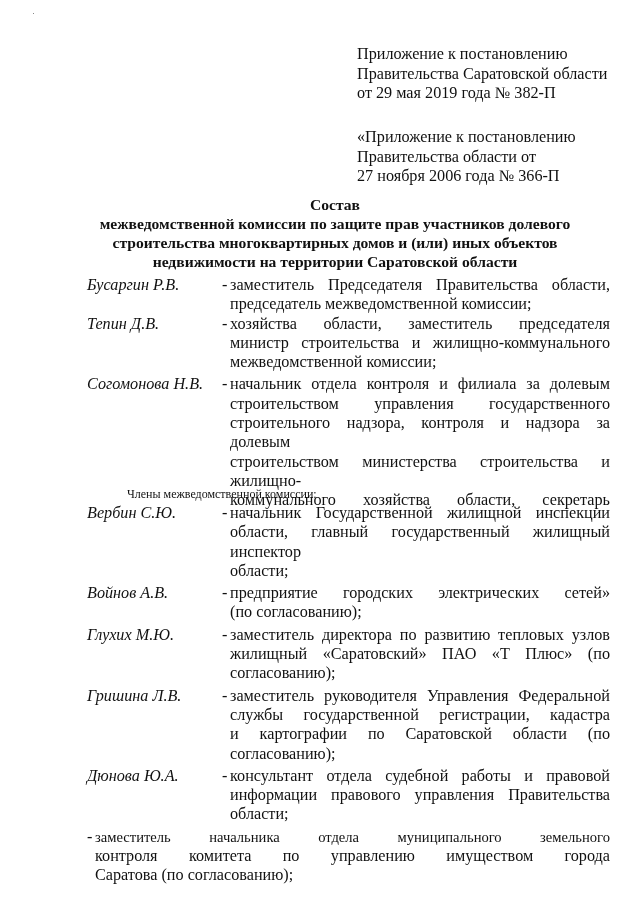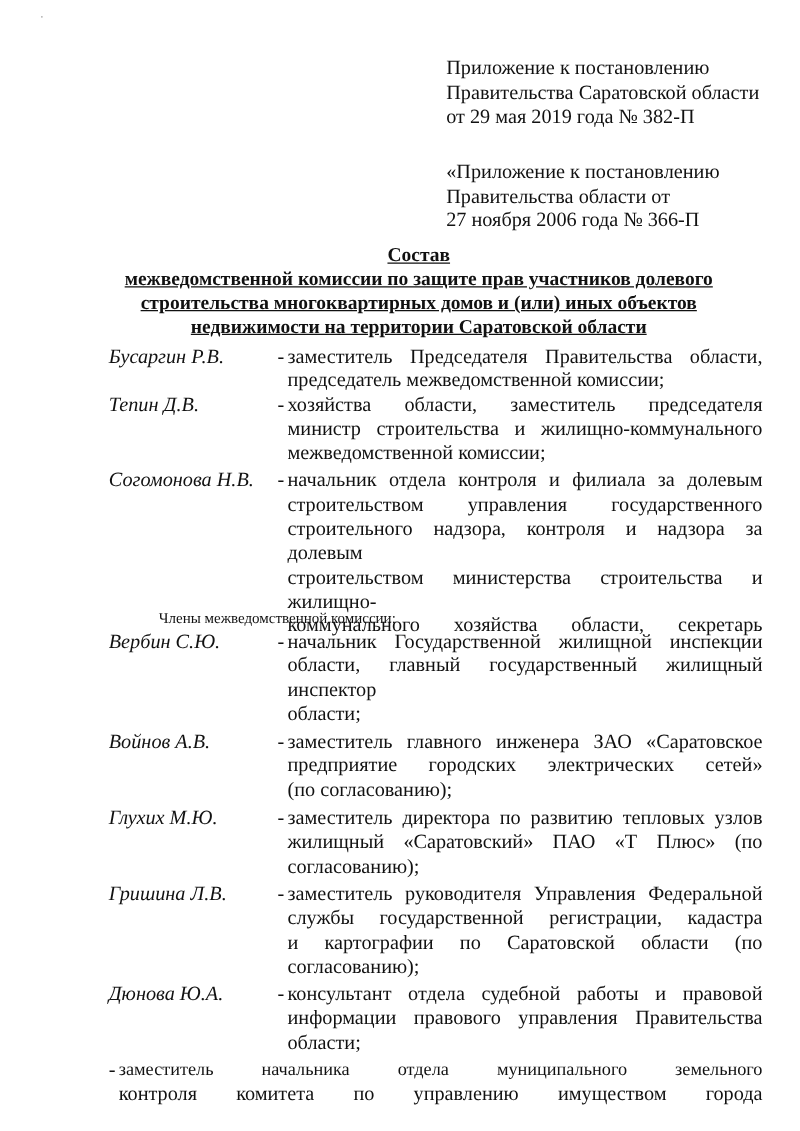--- a/index.html
+++ b/index.html
@@ -14,21 +14,21 @@
     font-size: 16.2px; line-height: 19.5px;
   }
   .appendix div { white-space: nowrap; }
   #appendix-1 { top: 45px; }
   #appendix-2 { top: 128px; }
   .title-block {
     position: absolute; left: 80px; width: 510px; top: 195px;
     text-align: center; font-weight: bold;
     font-size: 15.6px; line-height: 19px;
   }
-  .title-block div { white-space: nowrap; text-decoration: underline; }
+  .title-block div { white-space: nowrap; }
   .roster { position: absolute; left: 87px; width: 523px; font-size: 16.2px; line-height: 19.3px; }
   .row { display: flex; position: relative; }
   .row .name { width: 135px; flex: 0 0 135px; white-space: nowrap; font-style: italic; }
   .row .dash { width: 8px; flex: 0 0 8px; }
   .row .desc { flex: 1; text-align: justify; }
   .row .desc span { display: block; text-align: justify; text-align-last: justify; }
   .row .desc span.last { text-align-last: left; }
   #roster-leaders { top: 276px; }
   .members-heading {
     position: absolute; left: 127px; top: 485px;
@@ -106,21 +106,20 @@
         <span>начальник Государственной жилищной инспекции</span>
         <span>области, главный государственный жилищный инспектор</span>
         <span class="last">области;</span>
       </div>
     </div>
     <div class="gap-sm"></div>
     <div class="row">
       <div class="name">Войнов А.В.</div>
       <div class="dash">-</div>
       <div class="desc">
-        <span>заместитель главного инженера ЗАО «Саратовское</span>
         <span>предприятие городских электрических сетей»</span>
         <span class="last">(по согласованию);</span>
       </div>
     </div>
     <div class="gap-sm"></div>
     <div class="row">
       <div class="name">Глухих М.Ю.</div>
       <div class="dash">-</div>
       <div class="desc">
         <span>заместитель директора по развитию тепловых узлов</span>
@@ -145,20 +144,21 @@
         <span>консультант отдела судебной работы и правовой</span>
         <span class="last">информации правового управления Правительства области;</span>
       </div>
     </div>
     <div class="gap-sm"></div>
     <div class="row">
       <div class="dash">-</div>
       <div class="desc">
         <span style="font-size:14.6px;">заместитель начальника отдела муниципального земельного</span>
         <span>контроля комитета по управлению имуществом города</span>
+        <span class="last">Саратова (по согласованию);</span>
       </div>
     </div>
     <div class="gap-sm"></div>
 
   </div>
 
   <div class="speck" style="left:130px;top:855px;"></div>
 </div>
 
 </body></html>

